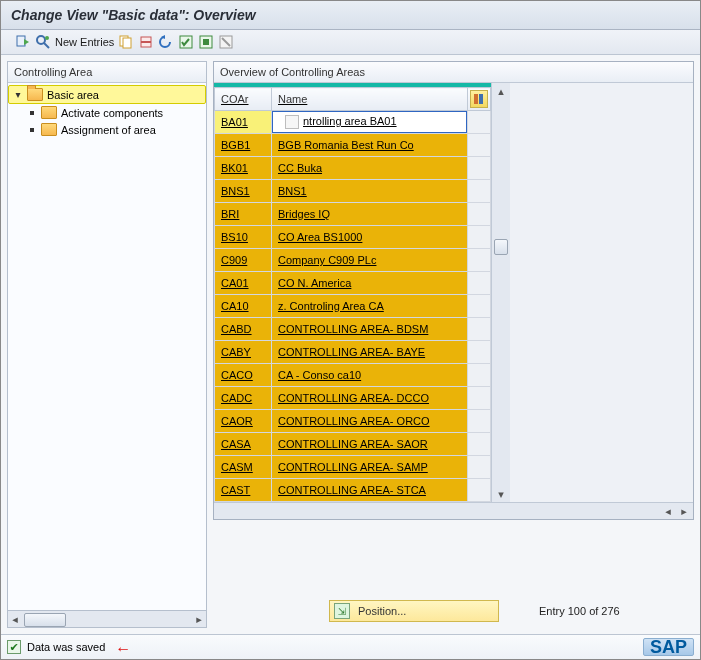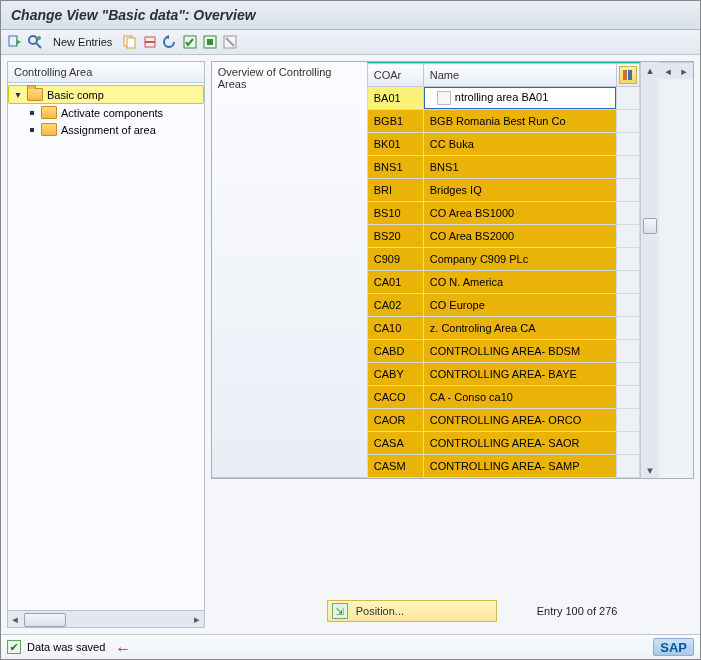--- a/index.html
+++ b/index.html
@@ -22,24 +22,24 @@
     border-bottom: 1px solid #aab4c3;
     padding: 6px 10px;
     font-weight: bold;
     font-style: italic;
     font-size: 14px;
     color: #2a2f38;
   }
   .toolbar {
     background: linear-gradient(#f0f3f8, #e3e8f0);
     border-bottom: 1px solid #bcc5d2;
-    padding: 4px 6px;
+    padding: 4px 14px;
     display: flex;
     align-items: center;
-    gap: 8px;
+    gap: 2px;
   }
   .tool-icons { display:flex; align-items:center; gap:4px; }
   .tool-icons .ticon {
     width: 16px; height: 16px;
     display: inline-flex; align-items:center; justify-content:center;
   }
   .newentries {
     color: #1a1a1a;
     padding: 0 2px;
   }
@@ -140,33 +140,34 @@
     flex: 1 1 auto;
     display: flex;
     flex-direction: column;
     gap: 6px;
     min-height: 0;
   }
   .grid-wrap {
     border: 1px solid #a6b1c1;
     background: #eef1f6;
     padding: 0;
-    display:flex; flex-direction:row;
+    display:flex; flex-direction:column;
   }
   .grid-title {
     background: linear-gradient(#fbfcfe, #e9eef5);
     border-bottom: 1px solid #c0c9d6;
     padding: 4px 6px;
     color:#333;
   }
   .grid-area {
     display:flex;
   }
   .grid {
-    border-top: 1px solid #14b8a6;
+    border-top: 4px solid #14b8a6;
+    text-decoration: underline;
   }
   .grid table { border-collapse: collapse; }
   .grid th {
     background: linear-gradient(#fafcfe, #e7ecf4);
     border: 1px solid #c0c9d6;
     text-align: left;
     font-weight: normal;
     padding: 3px 6px;
     color: #333;
   }
@@ -256,21 +257,21 @@
     width:12px;height:12px;border:1px solid #6b9b6b;background:#eaf7ea;
     display:inline-flex;align-items:center;justify-content:center;
     color:#1f7a1f;font-size:11px;line-height:1;
   }
   .arrow-red {
     color:#d11; font-size:16px; margin-left:4px;
   }
   .sap-logo {
     margin-left:auto;
     font-weight:bold;
-    font-size:13px;
+    font-size:18px;
     color:#005a9e;
     background: linear-gradient(#cfe2f5,#a7c8e8);
     border:1px solid #8aaed0;
     padding:0 6px;
     border-radius:2px;
     display:inline-flex;
     align-items:center;
     height:16px;
   }
   svg { display:block; }
@@ -341,21 +342,21 @@
 
   <div class="content">
 
     <div class="tree-wrap">
       <div class="tree-panel">
         <div class="tree-header">Controlling Area</div>
         <div class="tree-body">
           <div class="tree-row selected">
             <span class="exp">▾</span>
             <span class="folder open"></span>
-            <span>Basic comp</span>
+            <span>Basic area</span>
           </div>
           <div class="tree-row indent1">
             <span class="bullet"></span>
             <span class="folder"></span>
             <span>Activate components</span>
           </div>
           <div class="tree-row indent1">
             <span class="bullet"></span>
             <span class="folder"></span>
             <span>Assignment of area</span>
@@ -414,72 +415,72 @@
                     <td class="col-co">BRI</td>
                     <td class="col-name"><span>Bridges IQ</span></td>
                     <td style="border-left: 1px solid rgb(210, 215, 224); background: rgb(238, 241, 245);"></td>
                   </tr>
                   <tr>
                     <td class="col-co">BS10</td>
                     <td class="col-name"><span>CO Area BS1000</span></td>
                     <td style="border-left: 1px solid rgb(210, 215, 224); background: rgb(238, 241, 245);"></td>
                   </tr>
                   <tr>
-                    <td class="col-co">BS20</td>
-                    <td class="col-name"><span>CO Area BS2000</span></td>
-                    <td style="border-left: 1px solid rgb(210, 215, 224); background: rgb(238, 241, 245);"></td>
-                  </tr>
-                  <tr>
                     <td class="col-co">C909</td>
                     <td class="col-name"><span>Company C909 PLc</span></td>
                     <td style="border-left: 1px solid rgb(210, 215, 224); background: rgb(238, 241, 245);"></td>
                   </tr>
                   <tr>
                     <td class="col-co">CA01</td>
                     <td class="col-name"><span>CO N. America</span></td>
                     <td style="border-left: 1px solid rgb(210, 215, 224); background: rgb(238, 241, 245);"></td>
                   </tr>
                   <tr>
-                    <td class="col-co">CA02</td>
-                    <td class="col-name"><span>CO Europe</span></td>
-                    <td style="border-left: 1px solid rgb(210, 215, 224); background: rgb(238, 241, 245);"></td>
-                  </tr>
-                  <tr>
                     <td class="col-co">CA10</td>
                     <td class="col-name"><span>z. Controling Area CA</span></td>
                     <td style="border-left: 1px solid rgb(210, 215, 224); background: rgb(238, 241, 245);"></td>
                   </tr>
                   <tr>
                     <td class="col-co">CABD</td>
                     <td class="col-name"><span>CONTROLLING AREA- BDSM</span></td>
                     <td style="border-left: 1px solid rgb(210, 215, 224); background: rgb(238, 241, 245);"></td>
                   </tr>
                   <tr>
                     <td class="col-co">CABY</td>
                     <td class="col-name"><span>CONTROLLING AREA- BAYE</span></td>
                     <td style="border-left: 1px solid rgb(210, 215, 224); background: rgb(238, 241, 245);"></td>
                   </tr>
                   <tr>
                     <td class="col-co">CACO</td>
                     <td class="col-name"><span>CA - Conso ca10</span></td>
                     <td style="border-left: 1px solid rgb(210, 215, 224); background: rgb(238, 241, 245);"></td>
                   </tr>
                   <tr>
+                    <td class="col-co">CADC</td>
+                    <td class="col-name"><span>CONTROLLING AREA- DCCO</span></td>
+                    <td style="border-left: 1px solid rgb(210, 215, 224); background: rgb(238, 241, 245);"></td>
+                  </tr>
+                  <tr>
                     <td class="col-co">CAOR</td>
                     <td class="col-name"><span>CONTROLLING AREA- ORCO</span></td>
                     <td style="border-left: 1px solid rgb(210, 215, 224); background: rgb(238, 241, 245);"></td>
                   </tr>
                   <tr>
                     <td class="col-co">CASA</td>
                     <td class="col-name"><span>CONTROLLING AREA- SAOR</span></td>
                     <td style="border-left: 1px solid rgb(210, 215, 224); background: rgb(238, 241, 245);"></td>
                   </tr>
                   <tr>
                     <td class="col-co">CASM</td>
                     <td class="col-name"><span>CONTROLLING AREA- SAMP</span></td>
+                    <td style="border-left: 1px solid rgb(210, 215, 224); background: rgb(238, 241, 245);"></td>
+                  </tr>
+                  <tr>
+                    <td class="col-co">CAST</td>
+                    <td class="col-name"><span>CONTROLLING AREA- STCA</span></td>
                     <td style="border-left: 1px solid rgb(210, 215, 224); background: rgb(238, 241, 245);"></td>
                   </tr>
                 </tbody>
             </table>
           </div>
           <div class="vscroll">
             <span class="arr">▴</span>
             <div class="track">
               <div class="thumb"></div>
             </div>

